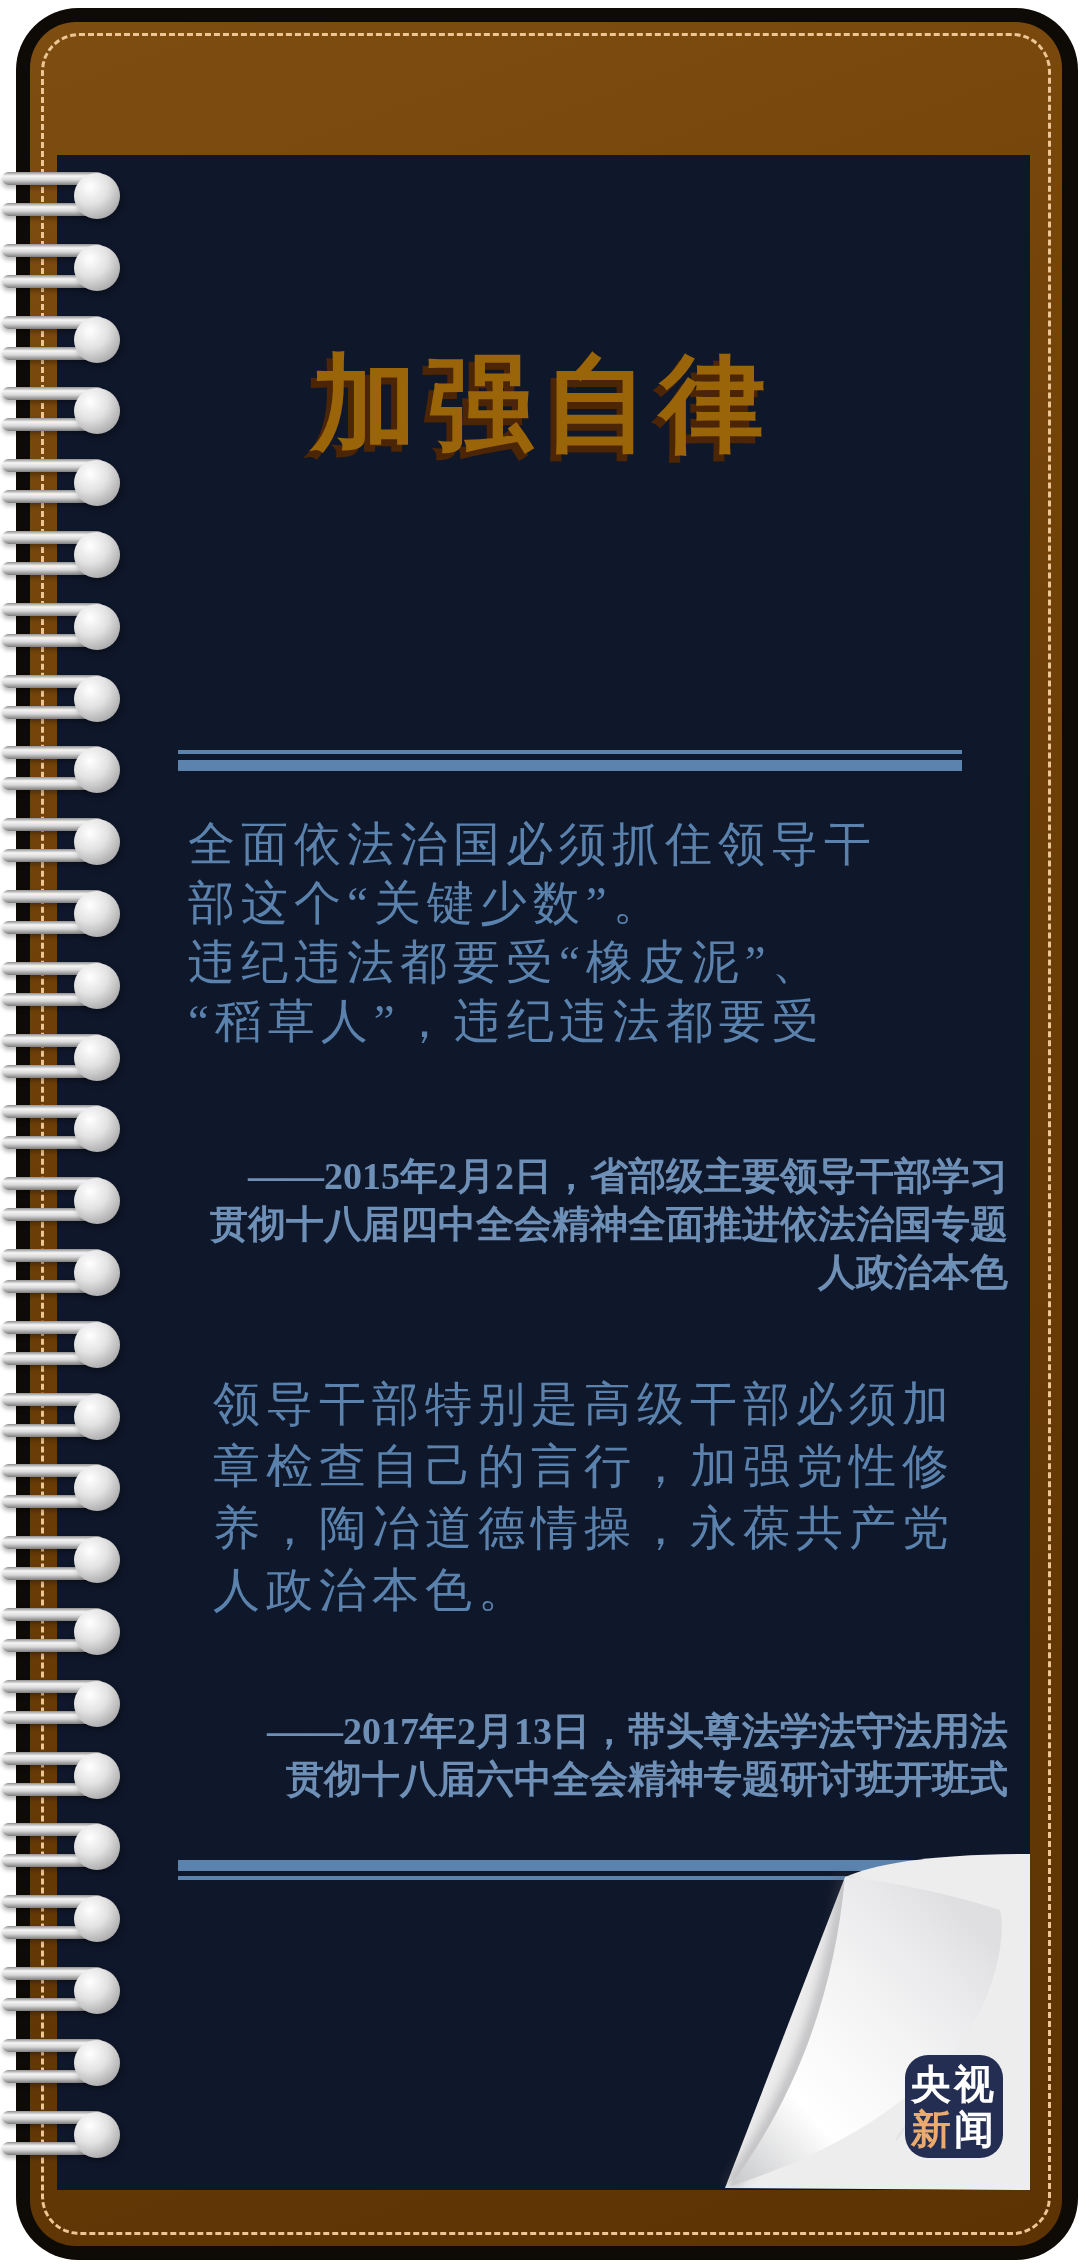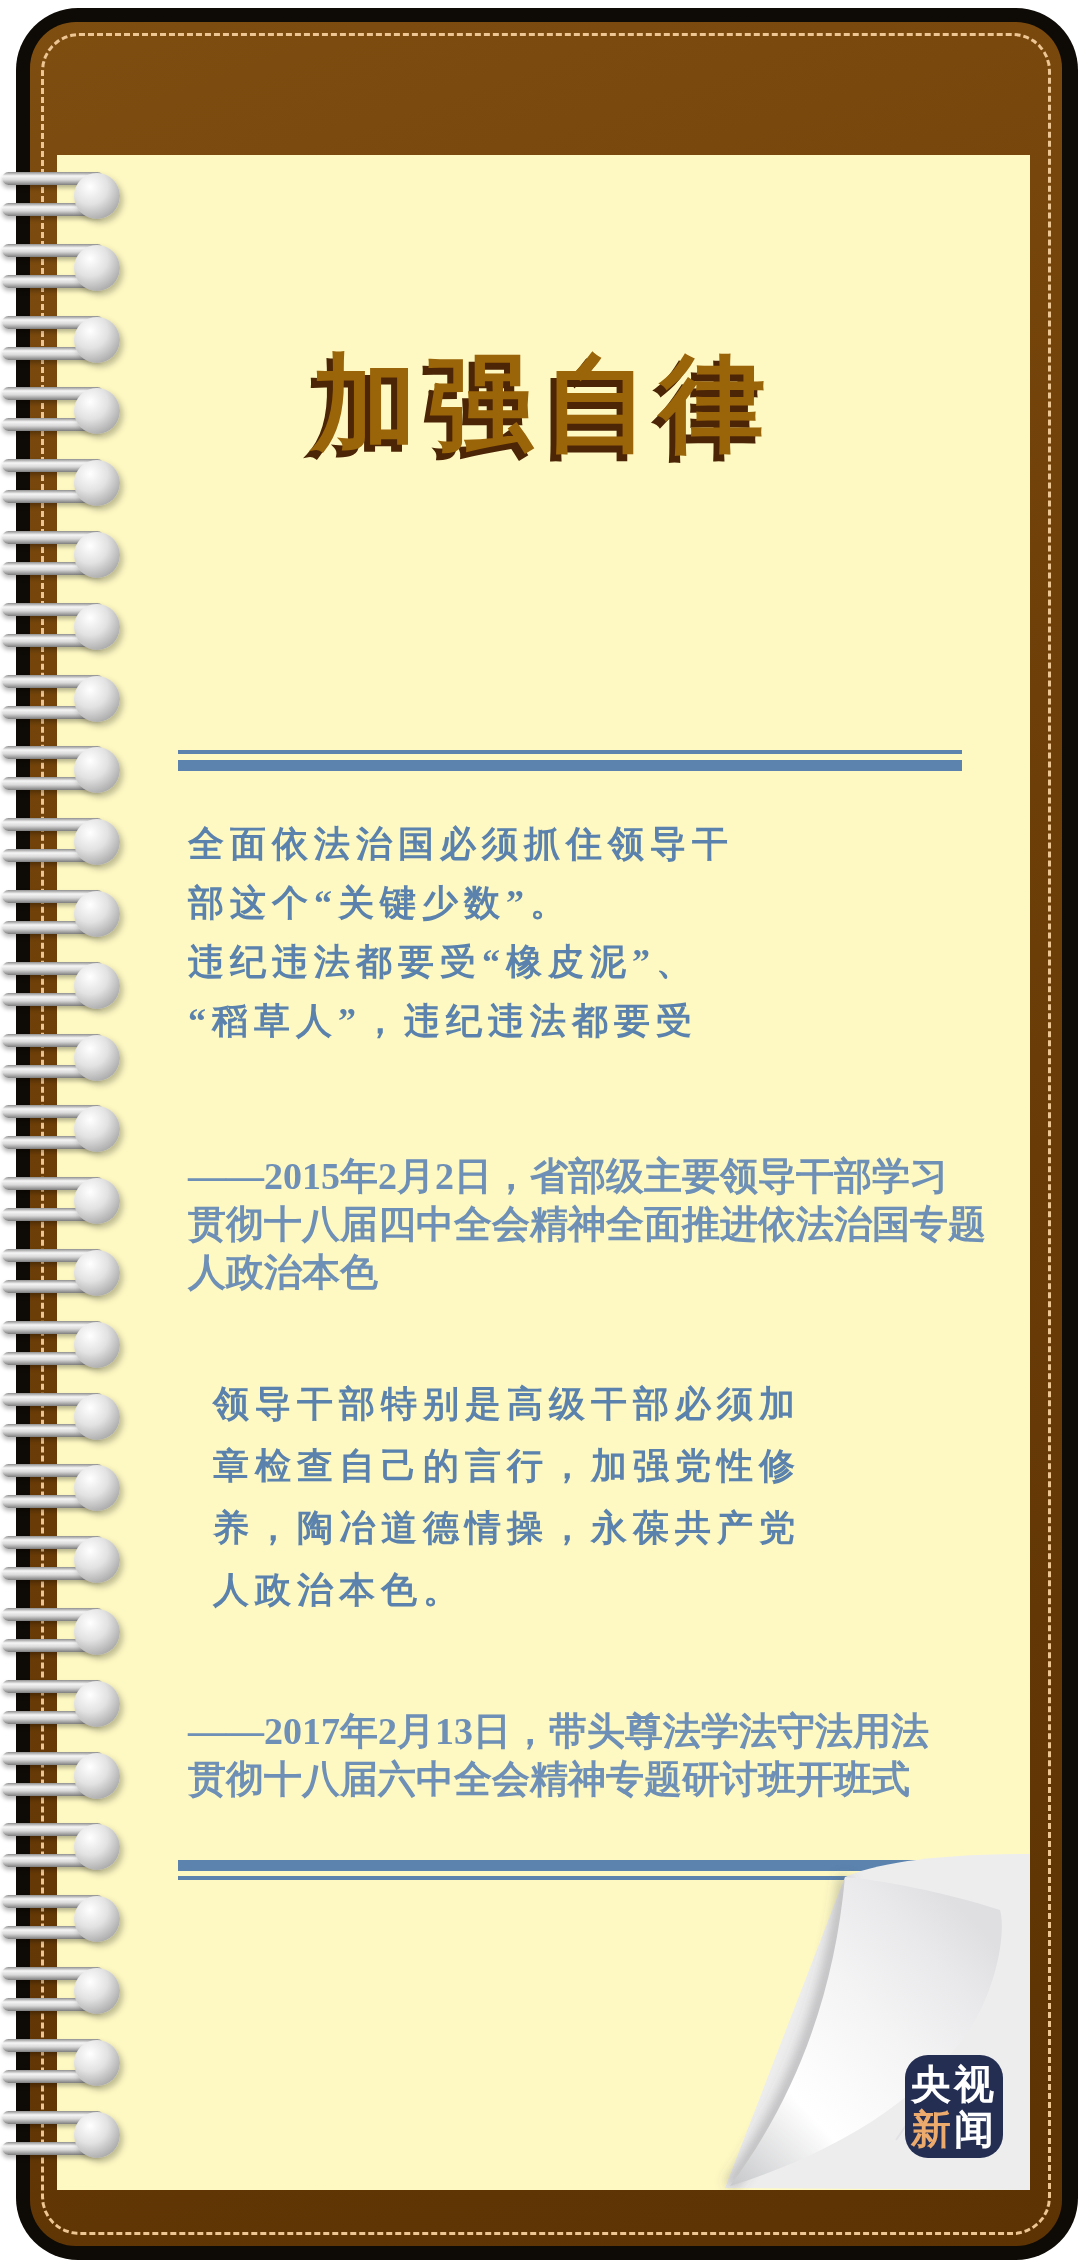--- a/index.html
+++ b/index.html
@@ -17,21 +17,21 @@
     background:linear-gradient(160deg,#7e4d10 0%,#6e3f08 40%,#5d3304 100%);
     border-radius:46px;
   }
   .stitch{
     position:absolute;left:11px;top:11px;right:11px;bottom:11px;
     border:3px dashed #eec694;border-radius:38px;
   }
   
   .paper{
     position:absolute;left:57px;top:155px;width:973px;height:2035px;
-    background:#fef9c3;
+    background:#0f172a;
   }
   
   .rings{position:absolute;left:0;top:0;width:130px;height:2268px;z-index:9;}
   .ring{position:absolute;left:2px;width:122px;height:48px;}
   .ring .bar{
     position:absolute;left:0;width:102px;height:13px;border-radius:8px;
     background:linear-gradient(180deg,#8f8f8f 0%,#f6f6f6 30%,#d9d9d9 60%,#7e7e7e 100%);
     box-shadow:0 3px 4px rgba(0,0,0,.28);
   }
   .ring .b1{top:0;}
@@ -57,29 +57,29 @@
   }
   .sep{position:absolute;left:121px;width:784px;}
   .sep .thin{height:4px;background:#5b83ae;}
   .sep .thick{height:11px;background:#5b83ae;}
   .sep-top{top:595px;}
   .sep-top .thin{margin-bottom:6px;}
   .sep-bottom{top:1705px;}
   .sep-bottom .thick{margin-bottom:5px;}
   .quote{
     position:absolute;left:131px;width:820px;
-    font-family:"Liberation Serif","DejaVu Serif",serif;font-weight:bold;
-    font-size:36px;color:#5a82ad;letter-spacing:6px;white-space:nowrap;
+    font-family:"Liberation Serif","DejaVu Serif",serif;font-weight:normal;
+    font-size:47px;color:#5a82ad;letter-spacing:6px;white-space:nowrap;
   }
   .quote1{top:660px;line-height:59px;}
   .quote2{top:1218px;line-height:62px;margin-left:25px;}
   .attribution{
     position:absolute;left:131px;width:820px;
     font-family:"Liberation Serif","DejaVu Serif",serif;font-weight:600;
-    font-size:38px;line-height:48px;color:#6e8fb6;letter-spacing:0;white-space:nowrap;
+    font-size:38px;line-height:48px;color:#6e8fb6;letter-spacing:0;white-space:nowrap;text-align:right;
   }
   .attr1{top:997px;}
   .attr2{top:1552px;}
   
   .curl{position:absolute;right:0;bottom:0;width:330px;height:338px;}
   
   .logo{
     position:absolute;right:27px;bottom:32px;width:98px;height:103px;
     background:#232e52;border-radius:23px;z-index:8;
     display:flex;flex-direction:column;align-items:center;justify-content:center;

